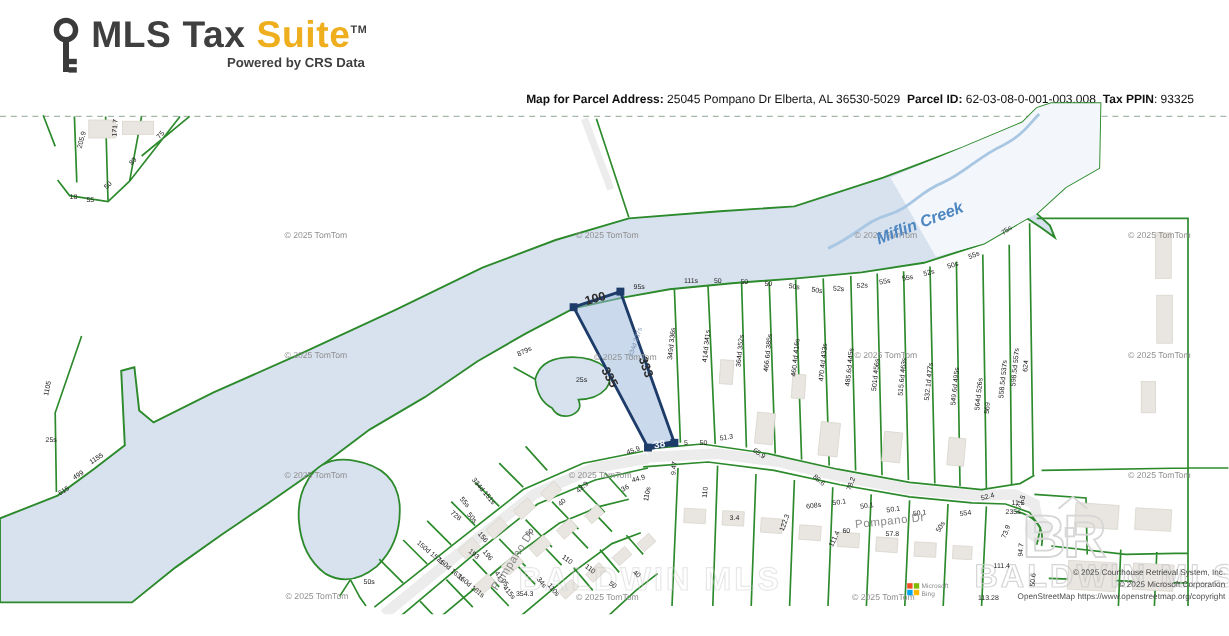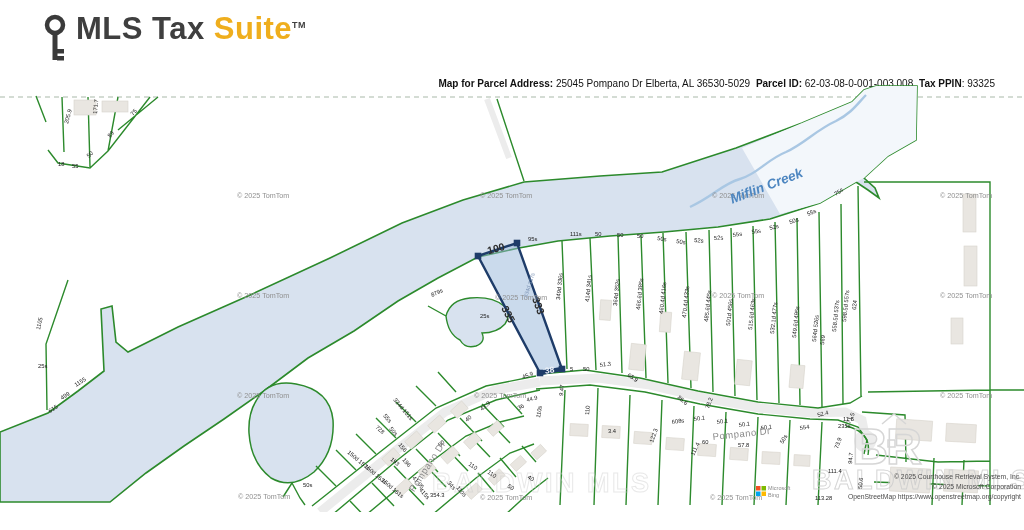--- a/index.html
+++ b/index.html
@@ -41,20 +41,21 @@
     <span class="keyicon">
       <svg width="30" height="52" viewBox="0 0 30 52">
         <circle cx="15" cy="11" r="8" fill="none" stroke="#3a3a3a" stroke-width="4.5"></circle>
         <rect x="12.5" y="18" width="5" height="28" fill="#3a3a3a"></rect>
         <rect x="17" y="35" width="7" height="4.5" fill="#3a3a3a"></rect>
         <rect x="17" y="42" width="7" height="4.5" fill="#3a3a3a"></rect>
       </svg>
     </span>
     <span class="textcol">
       <span class="brand"><span>MLS Tax </span><span class="suite">Suite</span><span class="tm">TM</span></span>
+      <div class="tagline">Powered by CRS Data</div>
     </span>
   </div>
 
   <div id="mapline">
     <b>Map for Parcel Address:</b>
     <span>25045 Pompano Dr Elberta, AL 36530-5029</span>
     <b>Parcel ID:</b>
     <span>62-03-08-0-001-003.008</span>
     <b>Tax PPIN</b><span>: 93325</span>
   </div>

